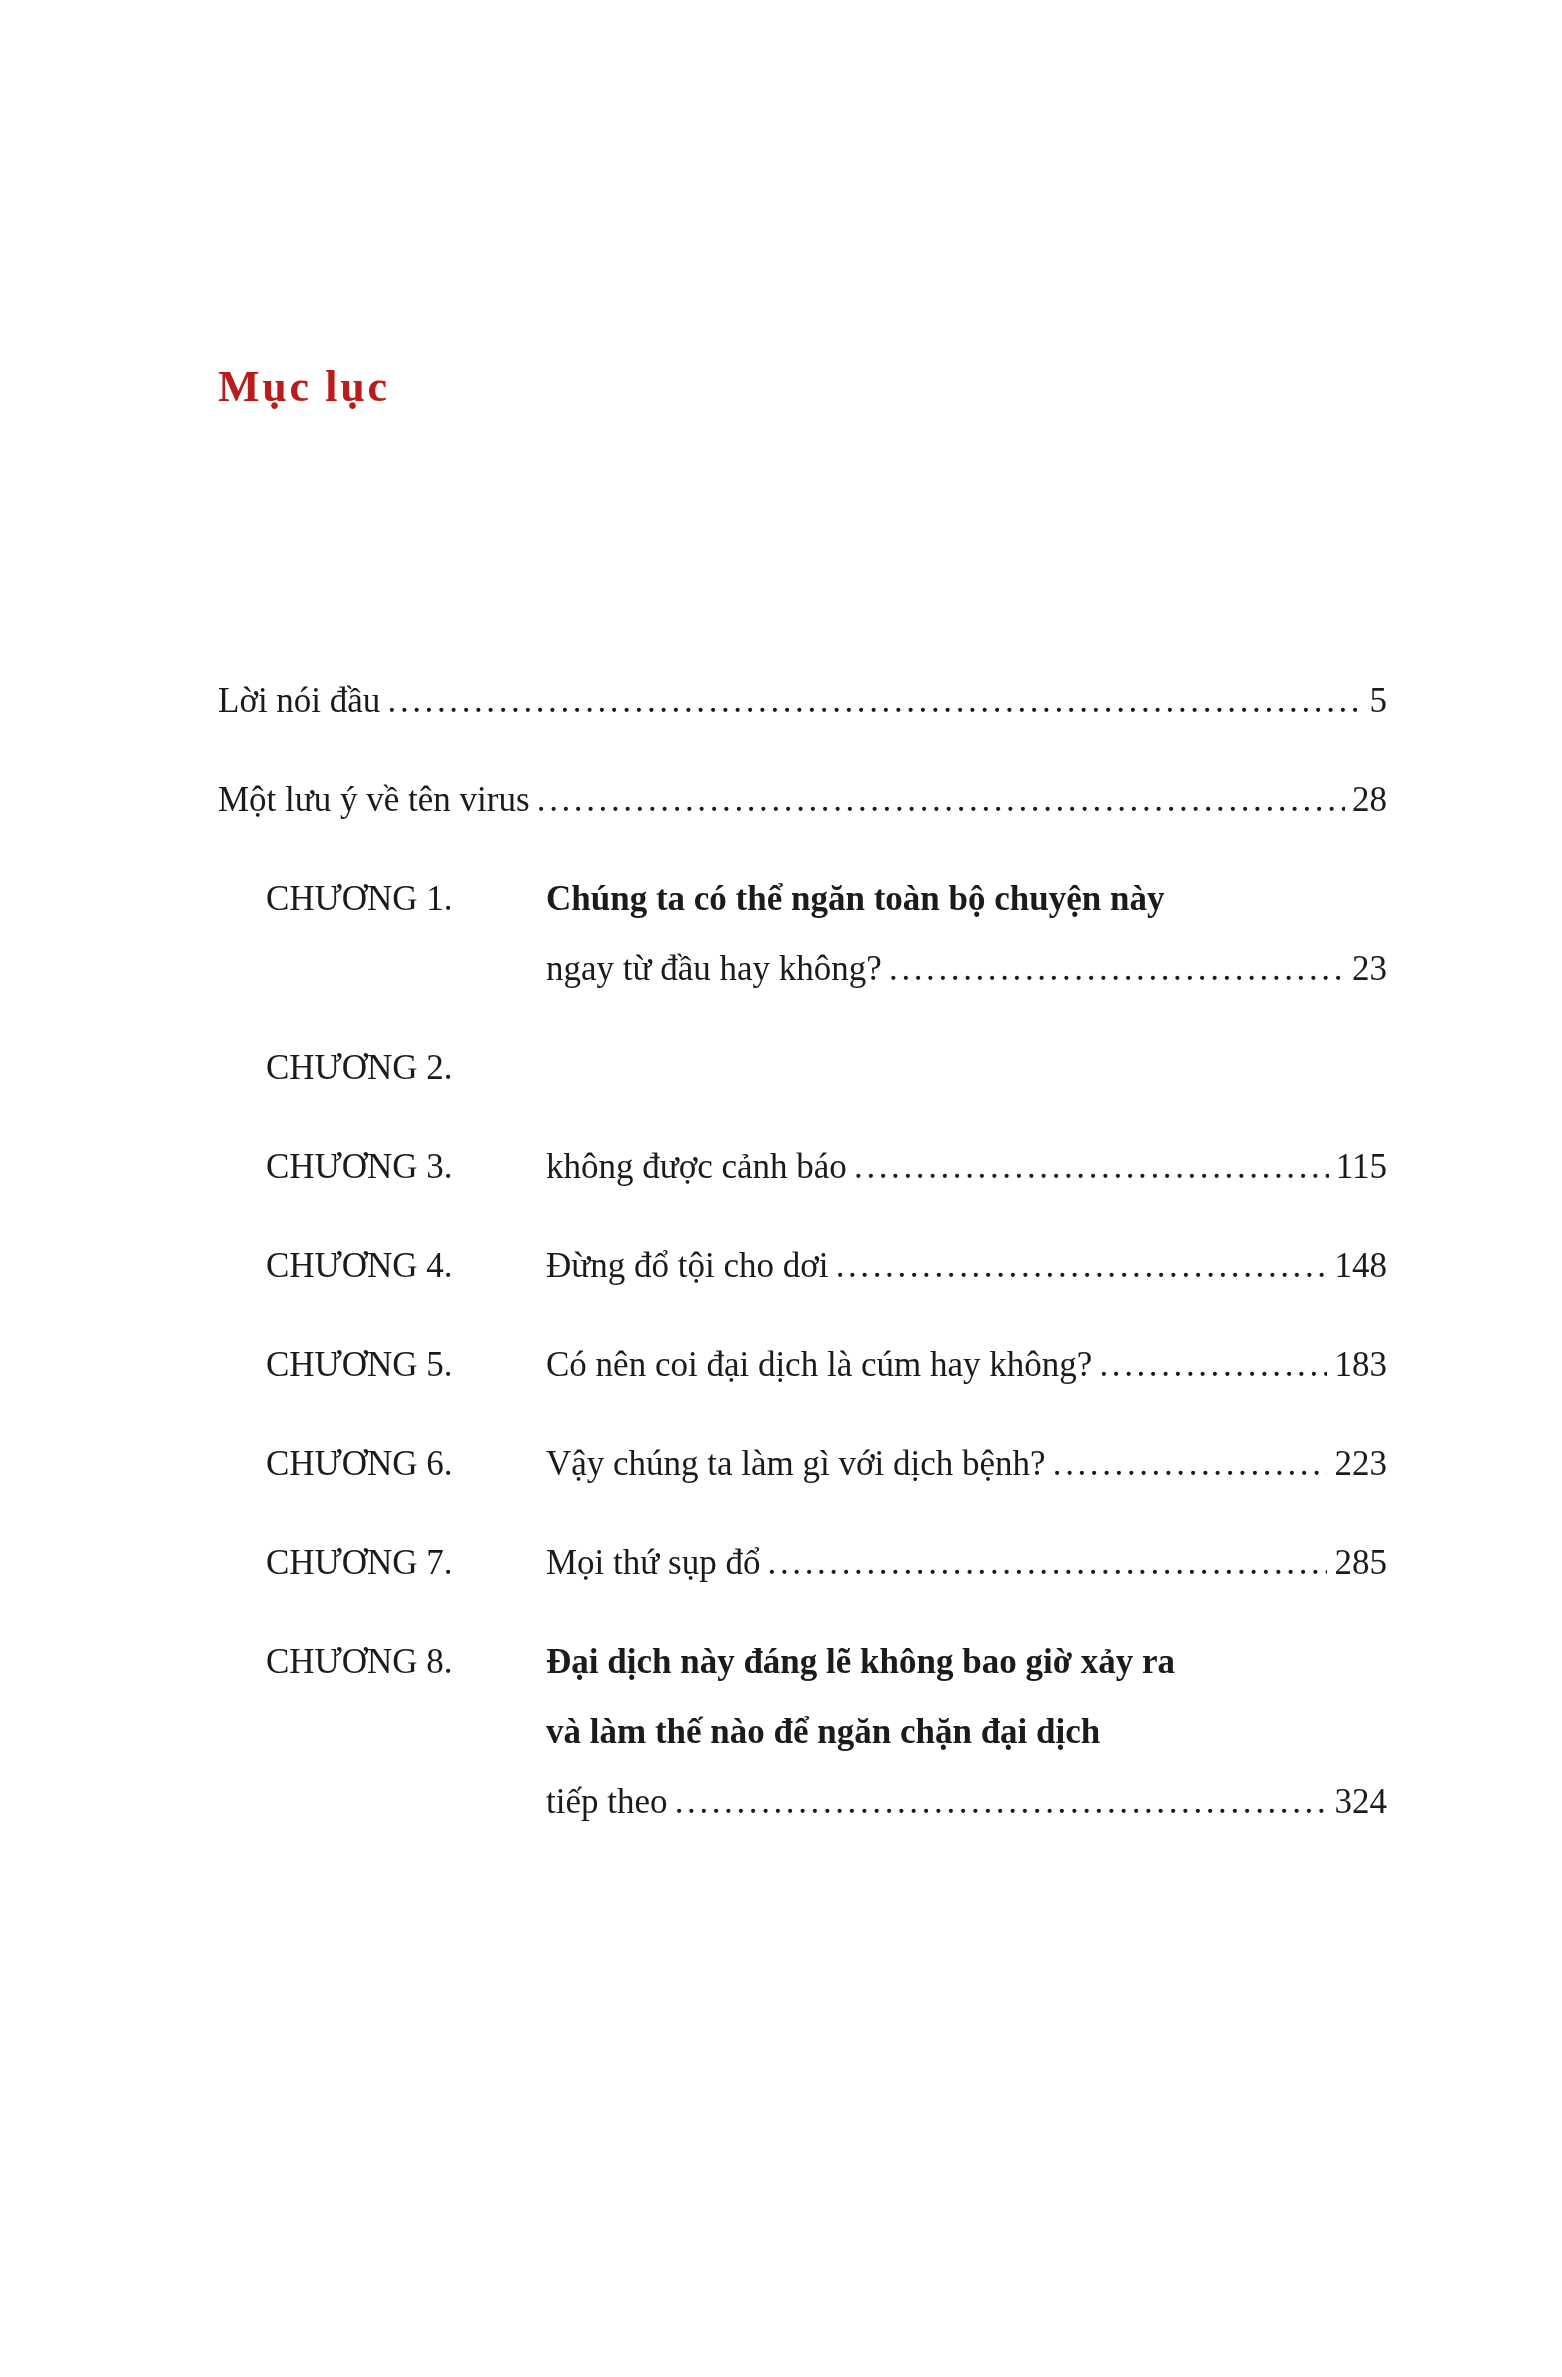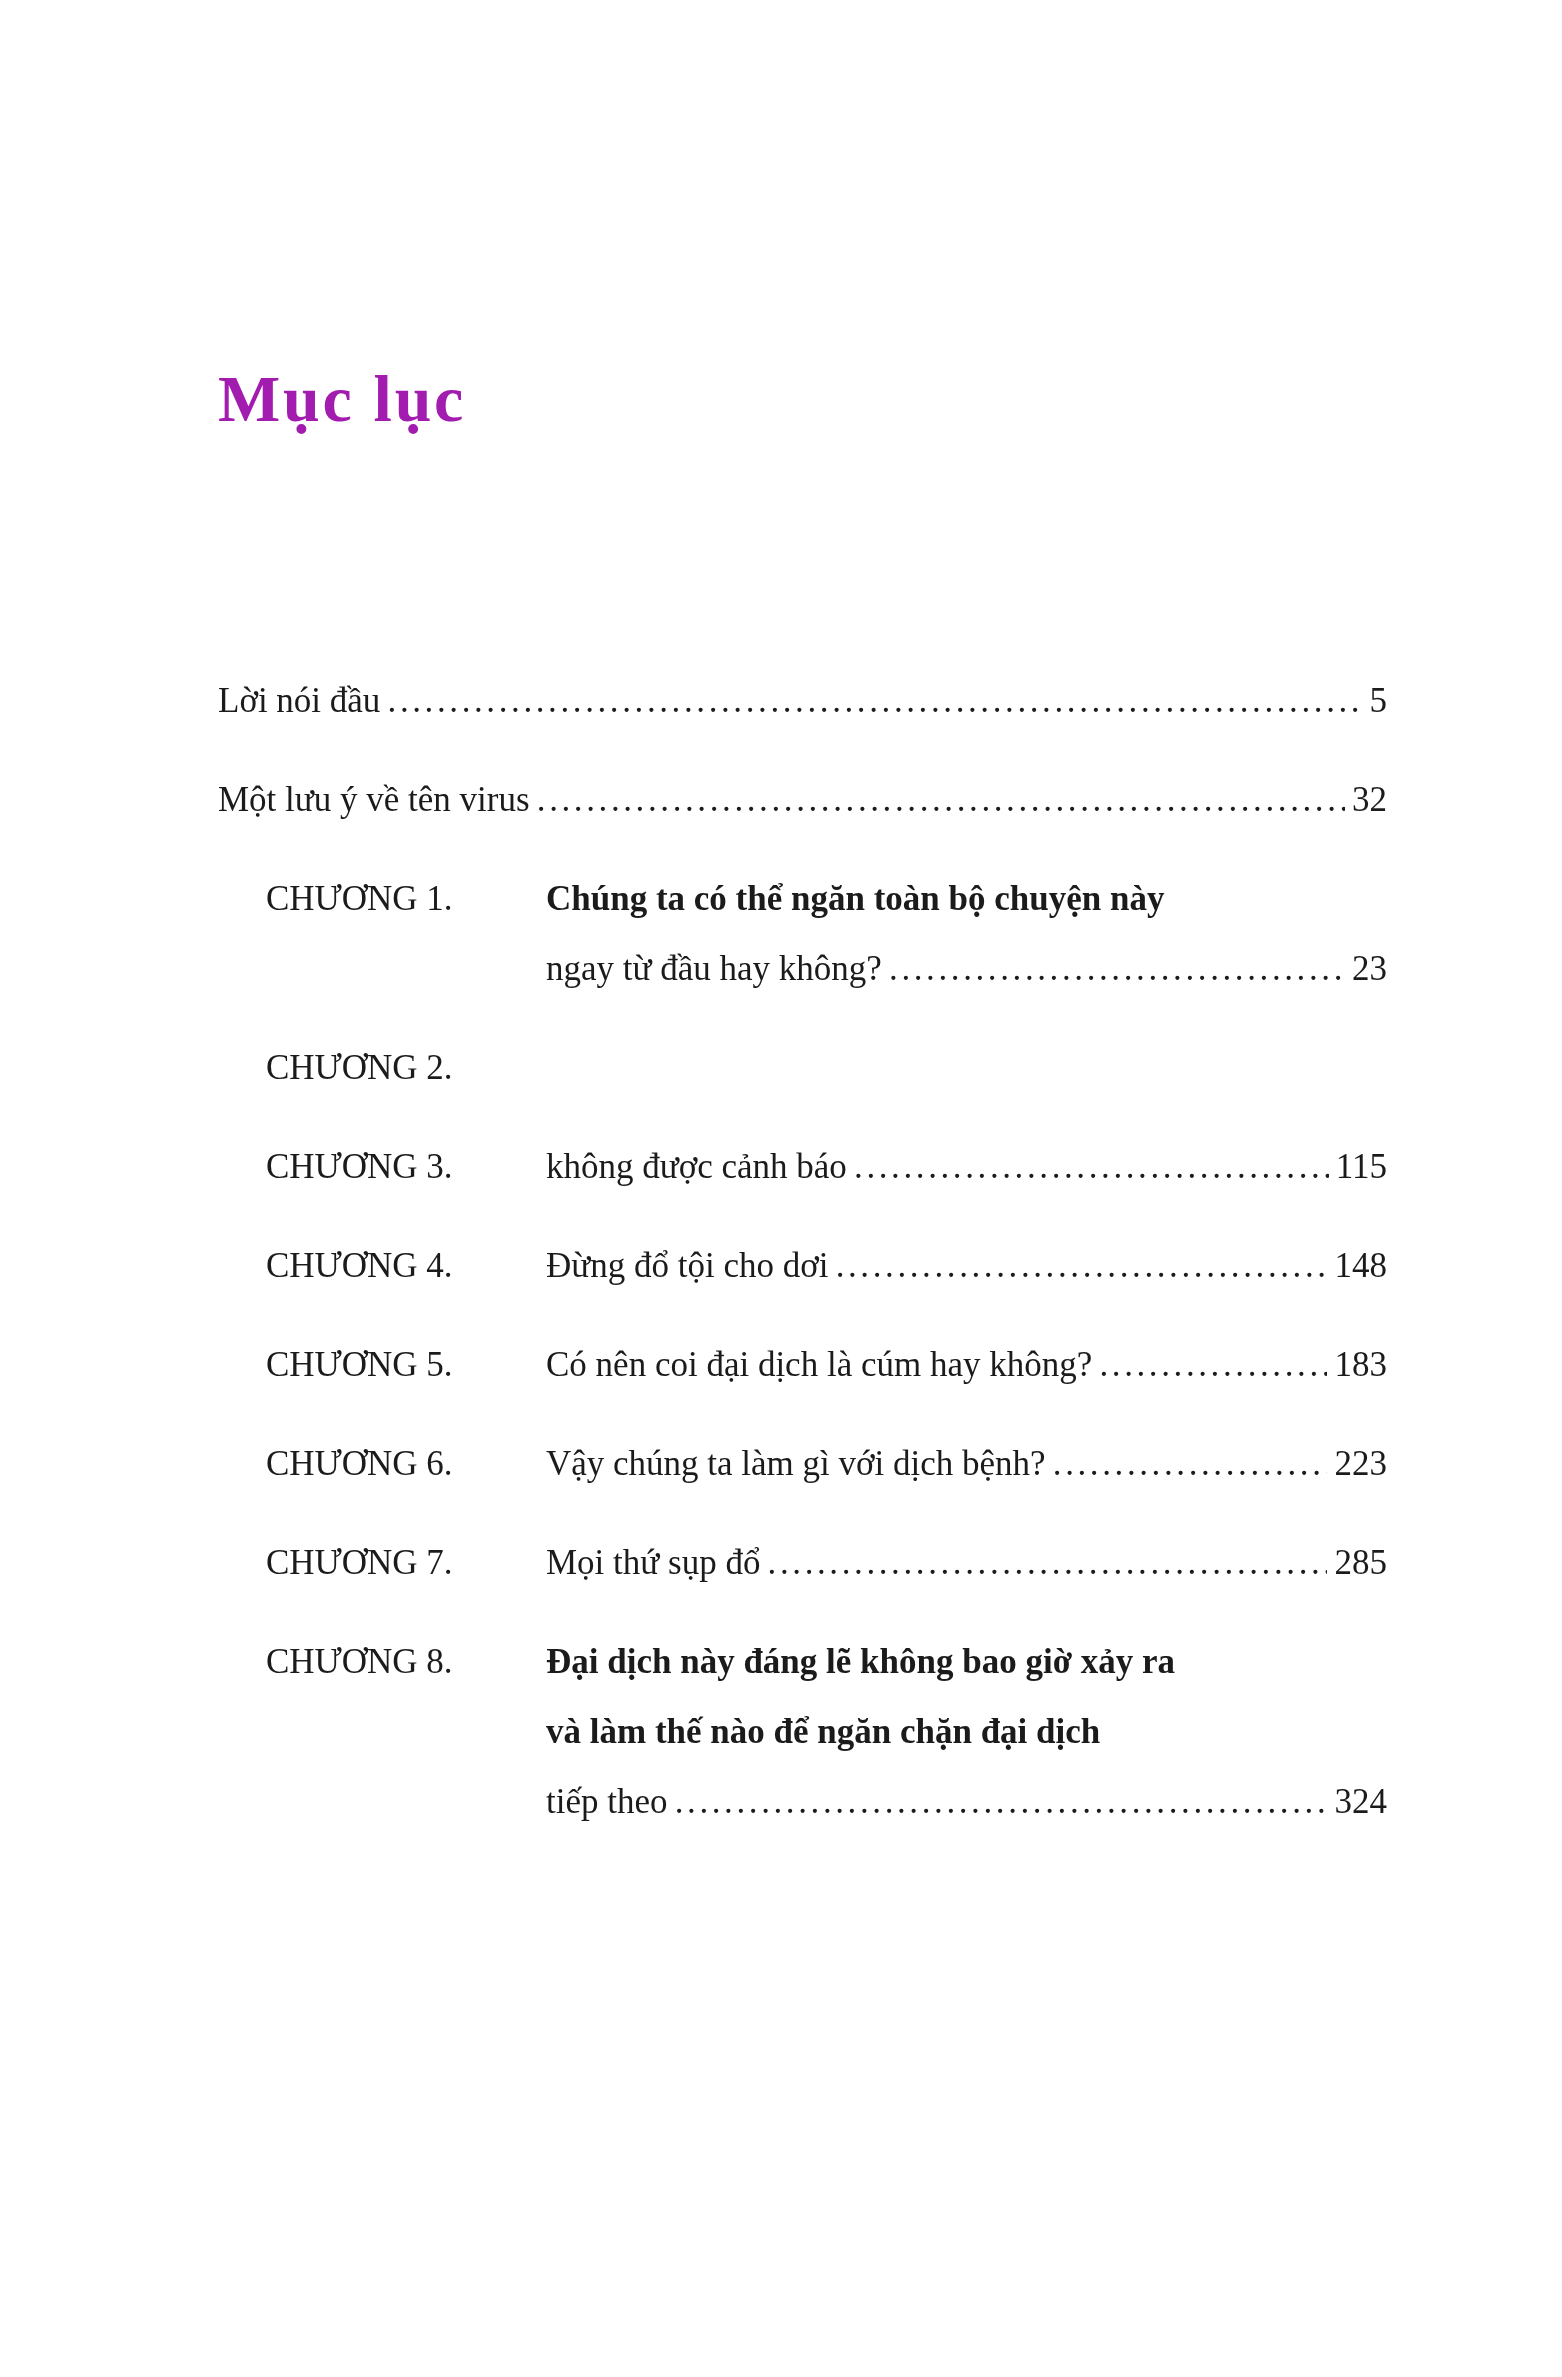--- a/index.html
+++ b/index.html
@@ -18,24 +18,24 @@
     position: relative;
     width: 1562px;
     height: 2377px;
     background: #ffffff;
   }
   .title {
     position: absolute;
     left: 218px;
     top: 361px;
     margin: 0;
-    font-size: 66px;
+    font-size: 44px;
     font-weight: bold;
     letter-spacing: 2.7px;
-    color: #a21caf;
+    color: #b91c1c;
   }
   .toc {
     position: absolute;
     left: 218px;
     top: 666px;
     width: 1169px;
   }
   .entry {
     display: flex;
     align-items: flex-start;
@@ -98,21 +98,21 @@
           <span class="pagenum">5</span>
         </div>
       </div>
     </div>
 
     <div class="entry">
       <div class="entry-body">
         <div class="lastline">
           <span class="etext">Một lưu ý về tên virus</span>
           <span class="dots"></span>
-          <span class="pagenum">32</span>
+          <span class="pagenum">28</span>
         </div>
       </div>
     </div>
 
     <div class="entry">
       <div class="entry-label">CHƯƠNG 1.</div>
       <div class="entry-body">
         <div class="eline">Chúng ta có thể ngăn toàn bộ chuyện này</div>
         <div class="lastline">
           <span class="etext">ngay từ đầu hay không?</span>

